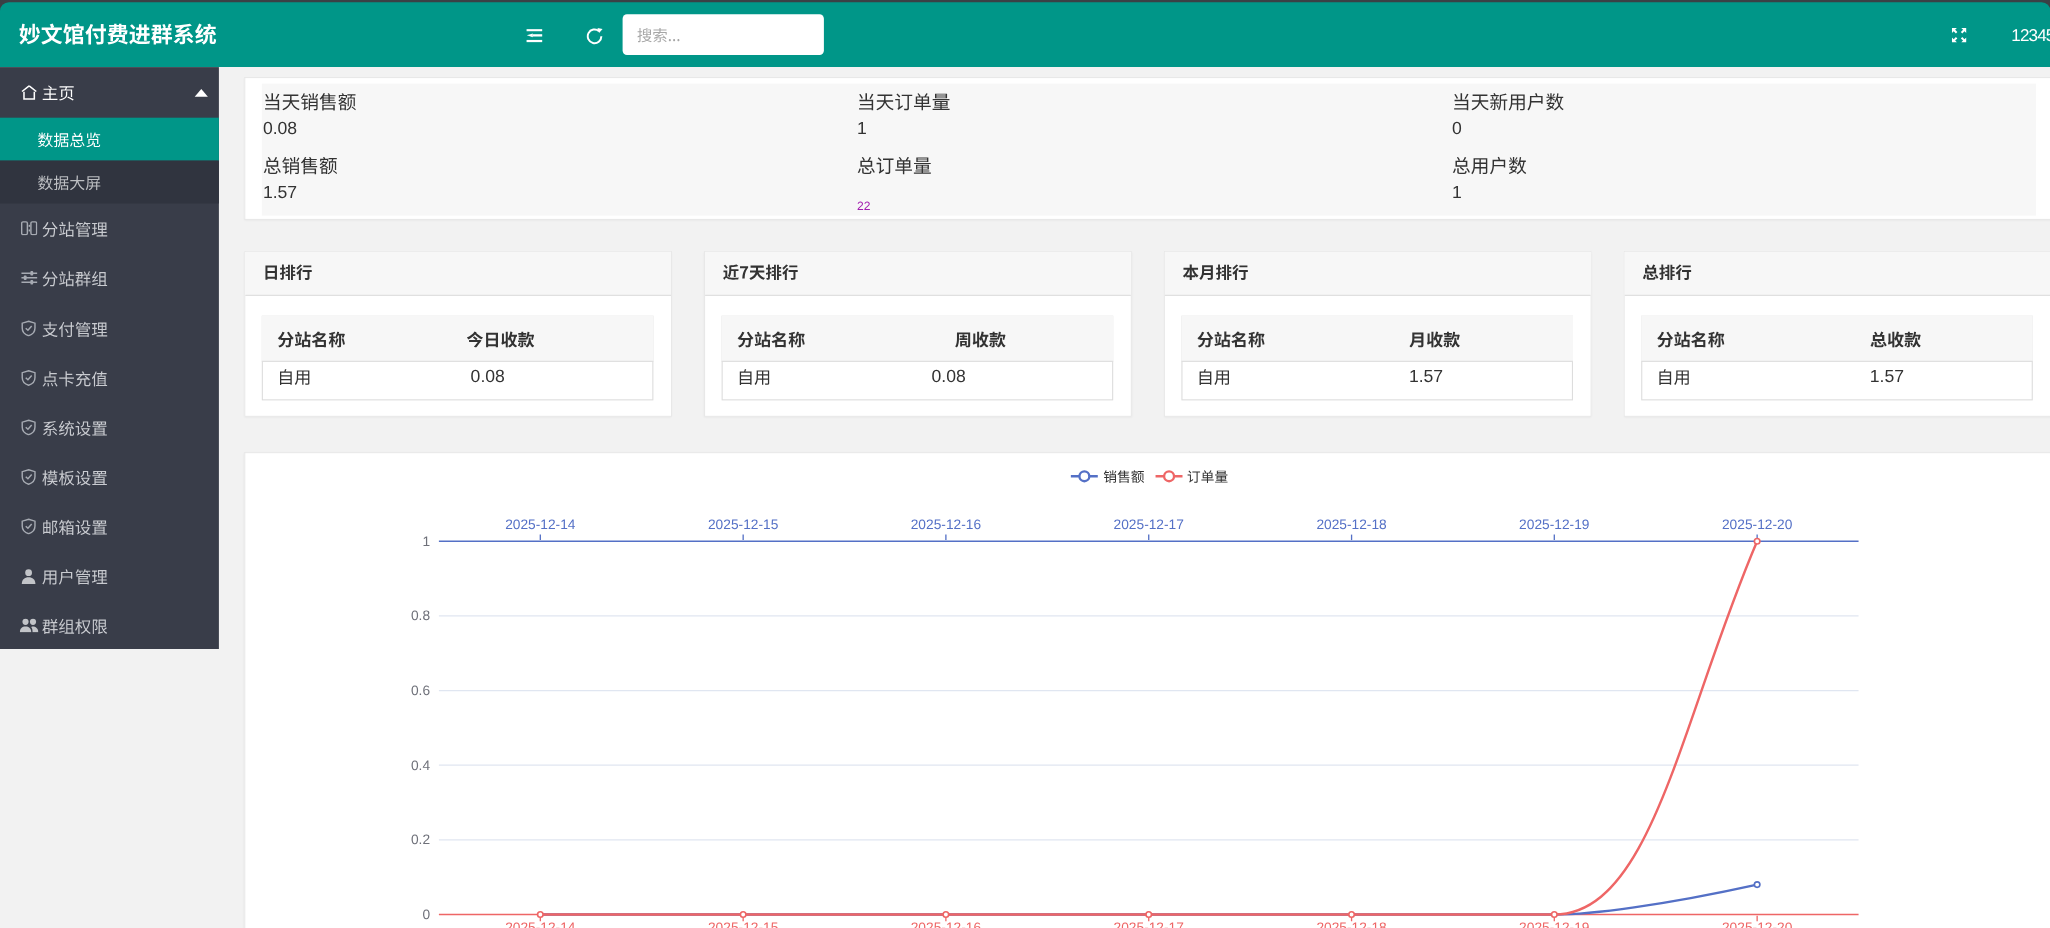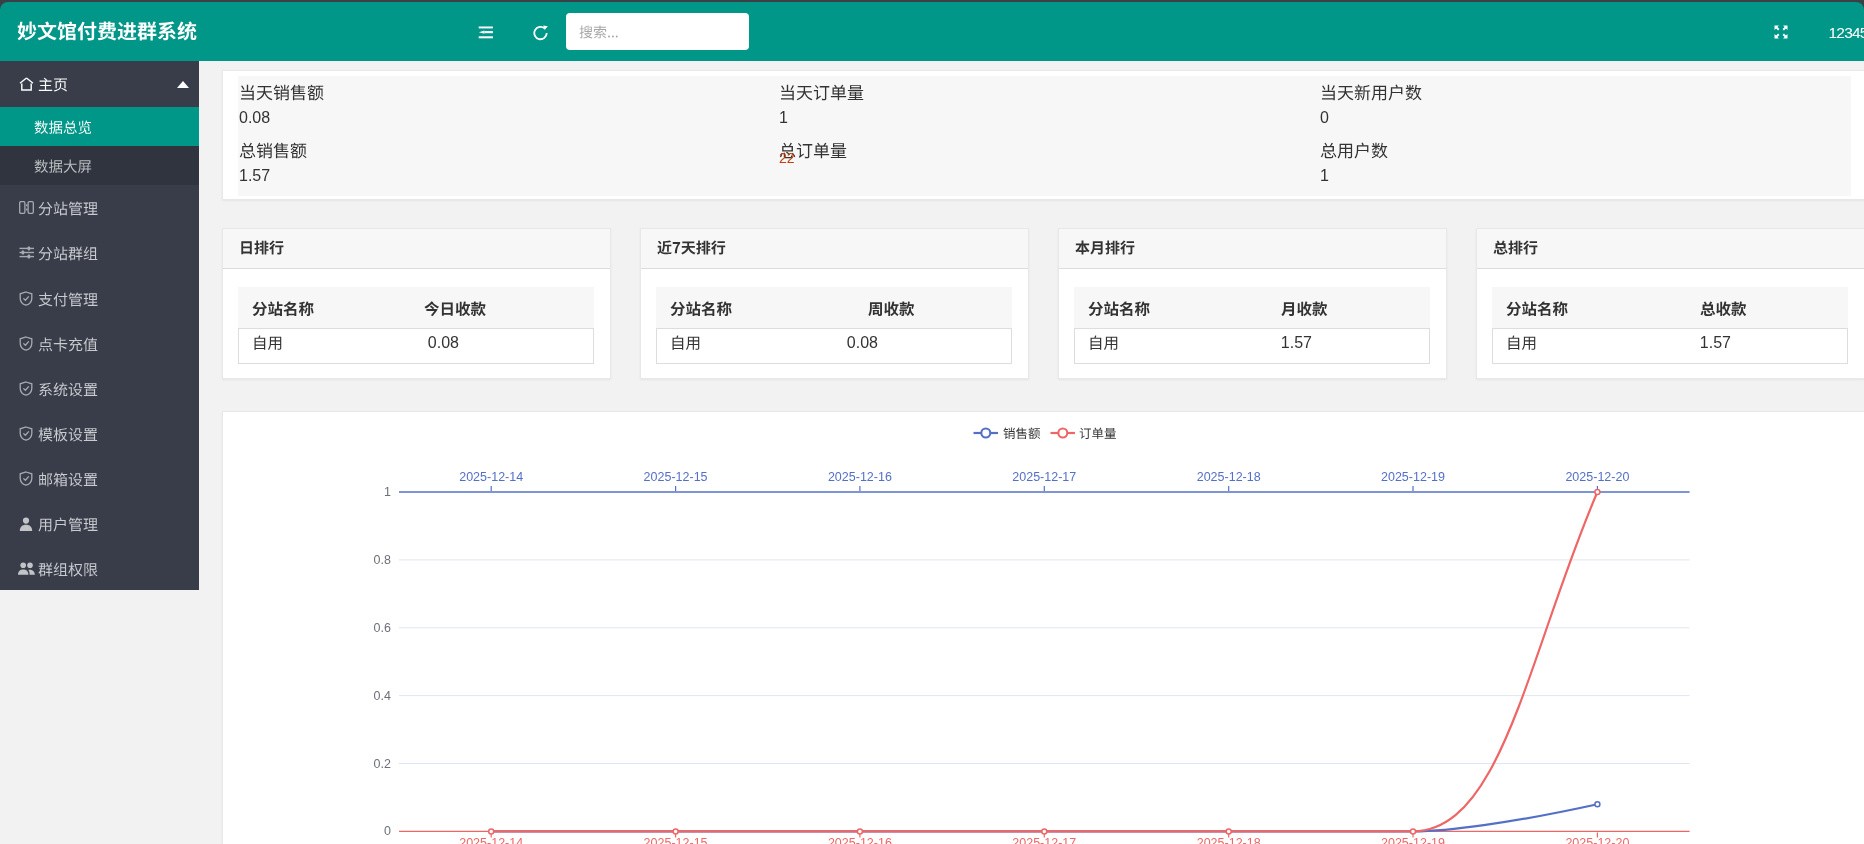--- a/index.html
+++ b/index.html
@@ -192,21 +192,21 @@
     <use href="#r5355" x="3000"></use>
     <use href="#r91cf" x="4000"></use>
   </svg>
 <div class="abs" style="left:779px;top:108.6px;font-size:16px;color:#333">1</div>
 <svg class="cj" style="left:779px;top:142.3px;width:68.0px;height:17.0px" viewBox="0 0 4000 1000" fill="#333">
     <use href="#r603b" x="0"></use>
     <use href="#r8ba2" x="1000"></use>
     <use href="#r5355" x="2000"></use>
     <use href="#r91cf" x="3000"></use>
   </svg>
-<div class="abs" style="left:779px;top:150px;font-size:14px;color:#c2410c">22</div>
+<div class="abs" style="left:779px;top:182px;font-size:11px;color:#a21caf">22</div>
 <svg class="cj" style="left:1320px;top:84.3px;width:102.0px;height:17.0px" viewBox="0 0 6000 1000" fill="#333">
     <use href="#r5f53" x="0"></use>
     <use href="#r5929" x="1000"></use>
     <use href="#r65b0" x="2000"></use>
     <use href="#r7528" x="3000"></use>
     <use href="#r6237" x="4000"></use>
     <use href="#r6570" x="5000"></use>
   </svg>
 <div class="abs" style="left:1320px;top:108.6px;font-size:16px;color:#333">0</div>
 <svg class="cj" style="left:1320px;top:142.3px;width:68.0px;height:17.0px" viewBox="0 0 4000 1000" fill="#333">

